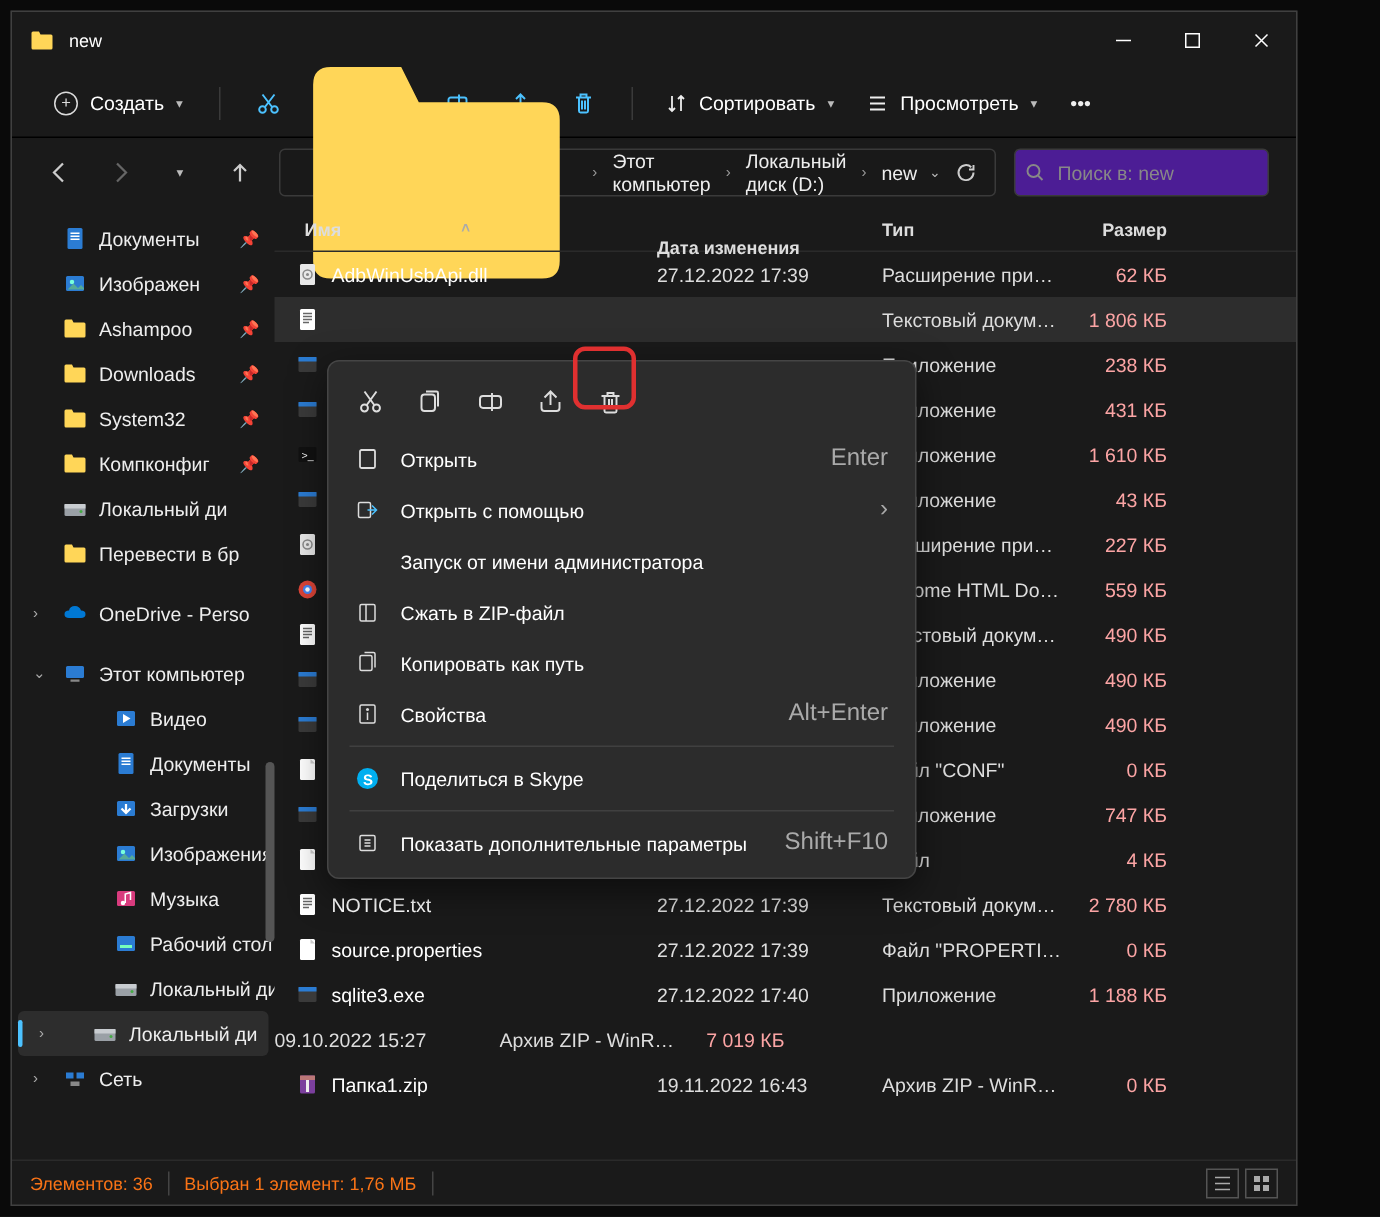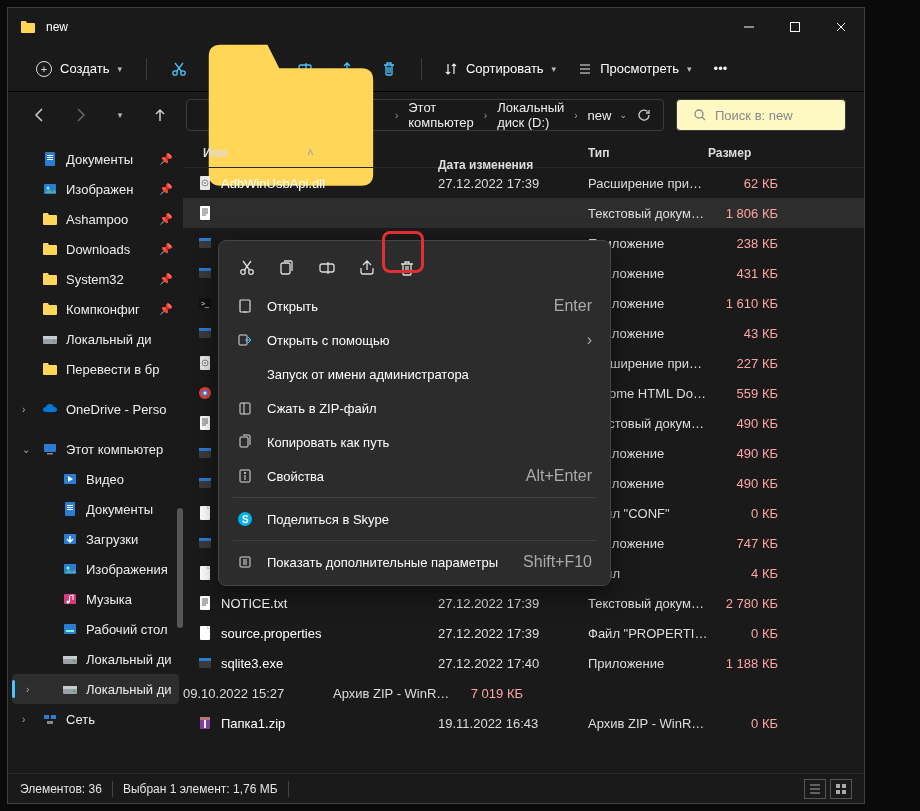--- a/index.html
+++ b/index.html
@@ -18,52 +18,52 @@
   .tool-txt { display: flex; align-items: center; gap: 8px; padding: 4px 8px; }
   .chev { font-size: 9px; color: #bbb; }
   svg { display: block; }
   .ic-path { fill: none; stroke: #4cc2ff; stroke-width: 1.3; }
   .nav-row { height: 46px; display: flex; align-items: center; padding: 0 18px; gap: 12px; }
   .nav-arrow { width: 28px; height: 28px; display: flex; align-items: center; justify-content: center; color: #ccc; }
   .addr { flex: 1; height: 32px; background: #191919; border: 1px solid #3a3a3a; border-radius: 4px; display: flex; align-items: center; padding: 0 6px; gap: 4px; }
   .crumb { padding: 2px 4px; font-size: 13px; color: #eee; }
   .crumb-sep { font-size: 10px; color: #999; padding: 0 2px; }
   .addr-right { margin-left: auto; display: flex; gap: 10px; align-items: center; padding-right: 6px; }
-  .search { width: 170px; height: 32px; background: #fef9c3; border: 1px solid #3a3a3a; border-radius: 4px; display: flex; align-items: center; padding: 0 16px; gap: 8px; color: #888; }
+  .search { width: 170px; height: 32px; background: #4c1d95; border: 1px solid #3a3a3a; border-radius: 4px; display: flex; align-items: center; padding: 0 6px; gap: 8px; color: #888; }
   .content { display: flex; height: calc(100% - 38px - 46px - 46px - 30px); }
   .sidebar { width: 175px; overflow: hidden; padding-top: 6px; }
   .sb-item { display: flex; align-items: center; height: 30px; padding-left: 34px; gap: 8px; font-size: 13px; color: #eee; position: relative; white-space: nowrap; }
-  .sb-item.depth2 { padding-left: 54px; }
+  .sb-item.depth2 { padding-left: 68px; }
   .sb-item .expander { position: absolute; left: 14px; font-size: 10px; color: #aaa; }
   .sb-item .pin { margin-left: auto; margin-right: 10px; font-size: 11px; color: #888; }
   .sb-spacer { height: 10px; }
   .sb-item.selected { background: #2d2d2d; border-radius: 4px; margin: 0 4px; padding-left: 50px; }
   .sb-item.selected::before { content:""; position:absolute; left:0; top:6px; bottom:6px; width:3px; background:#4cc2ff; border-radius:2px; }
   .filepane { flex: 1; position: relative; }
   .cols { display: flex; height: 30px; align-items: center; font-size: 12px; color: #ddd; border-bottom: 1px solid #2a2a2a; font-weight: bold; }
   .col-name { width: 255px; padding-left: 20px; display:flex; align-items:center; gap:80px;}
   .col-mod { width: 150px; margin-top: 24px; }
   .col-type { width: 120px; }
-  .col-size { width: 76px; padding-right: 6px; }
+  .col-size { width: 76px; text-align: right; padding-right: 6px; }
   .filelist { }
   .frow { display: flex; height: 30px; align-items: center; font-size: 13px; }
   .frow.sel { background: #2d2d2d; }
   .frow .fc-name { width: 255px; padding-left: 14px; display: flex; align-items: center; gap: 8px; white-space: nowrap; overflow: hidden; }
   .frow .fc-mod { width: 150px; color: #ddd; }
   .frow .fc-type { width: 120px; color: #ddd; white-space: nowrap; overflow: hidden; text-overflow: ellipsis; }
   .frow .fc-size { width: 76px; text-align: right; padding-right: 6px; color: #fca5a5; }
   .fico { width: 16px; height: 16px; flex-shrink:0; display:flex; align-items:center; justify-content:center; font-size:11px;}
   .ctx-menu { position: absolute; left: 210px; top: 232px; width: 393px; background: #2c2c2c; border: 1px solid #454545; border-radius: 8px; box-shadow: 0 8px 24px rgba(0,0,0,.5); padding: 6px; z-index: 10; }
   .ctx-icons { display: flex; gap: 4px; padding: 4px; }
   .ctx-ico { width: 36px; height: 34px; display: flex; align-items: center; justify-content: center; border-radius: 4px; position: relative; }
   .ctx-row { display: flex; align-items: center; height: 34px; padding: 0 12px; gap: 14px; border-radius: 4px; font-size: 13px; }
   .ctx-row .shortcut { margin-left: auto; color: #aaa; font-size: 16px; }
   .ctx-sep { height: 1px; background: #404040; margin: 4px 8px; }
   .highlight-box { position: absolute; left: 374px; top: 223px; width: 42px; height: 42px; border: 3px solid #e03030; border-radius: 8px; z-index: 20; pointer-events:none;}
-  .status { height: 30px; display: flex; align-items: center; padding: 0 12px; font-size: 12px; color: #e5e5e5; gap: 10px; border-top: 1px solid #2a2a2a; }
+  .status { height: 30px; display: flex; align-items: center; padding: 0 12px; font-size: 12px; color: #f97316; gap: 10px; border-top: 1px solid #2a2a2a; }
   .status .ssep { width:1px; height:16px; background:#444; }
   .status .right { margin-left: auto; display:flex; gap:4px; align-items:center;}
   .view-btn { width:22px; height:20px; border:1px solid #555; display:flex; align-items:center; justify-content:center;}
   .sb-scroll { position:absolute; left:169px; top:130px; width:6px; height:560px; }
   .sb-thumb { position:absolute; top:370px; width:6px; height:120px; background:#555; border-radius:3px;}
 </style>
 </head>
 <body>
 
 <div class="window">

